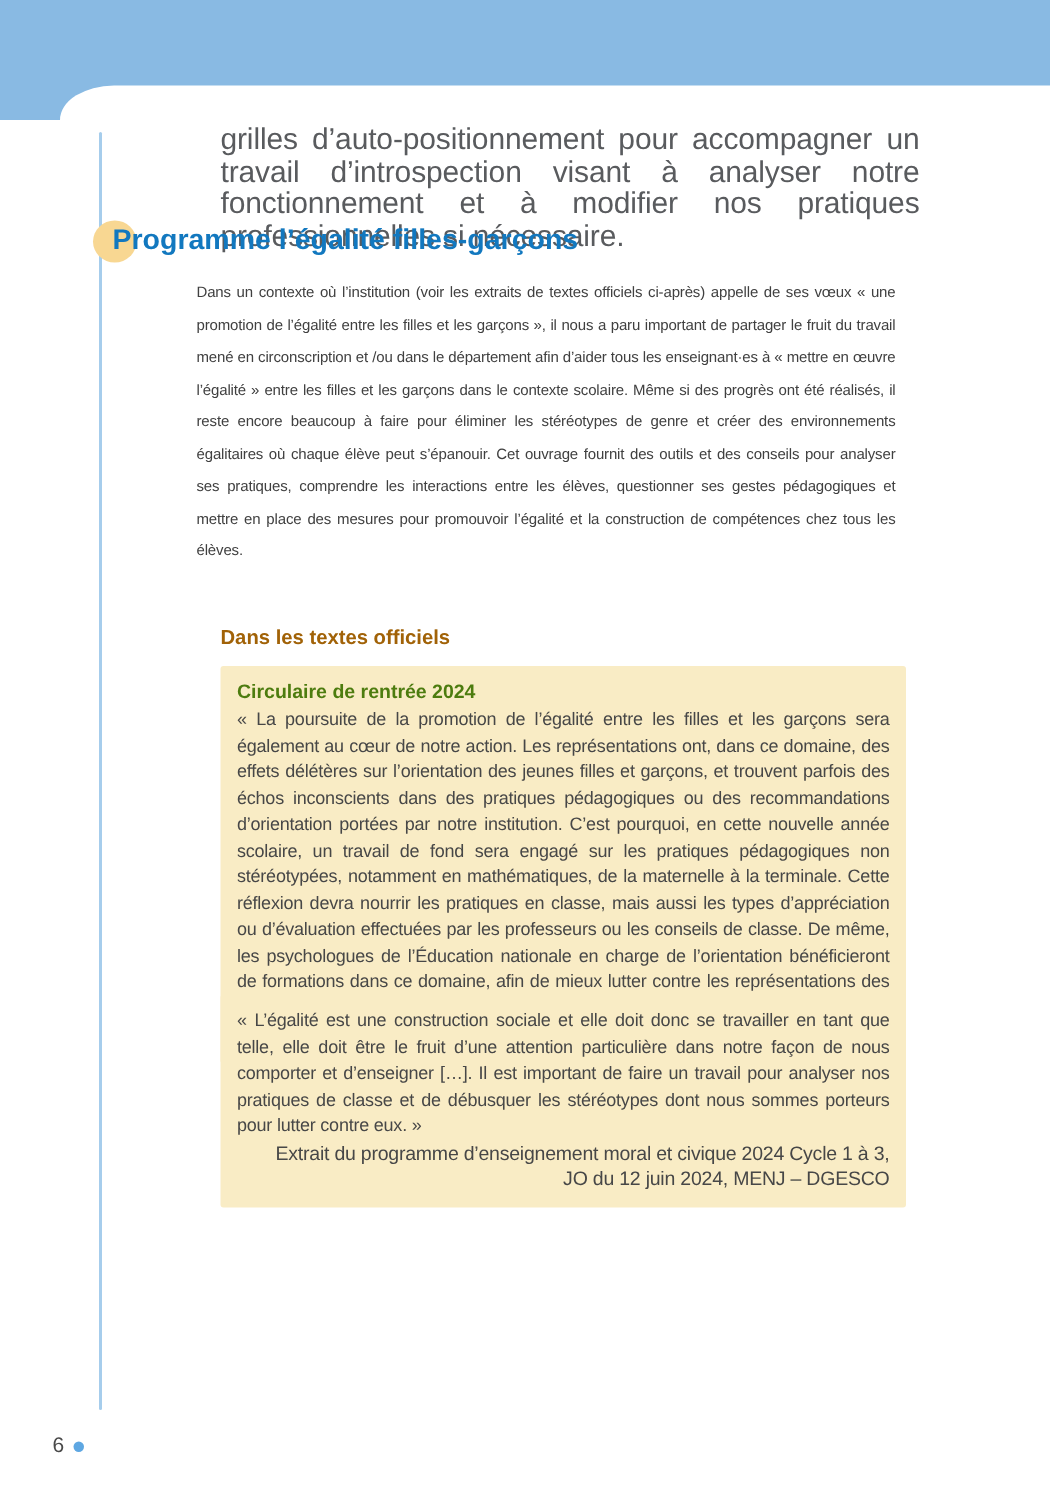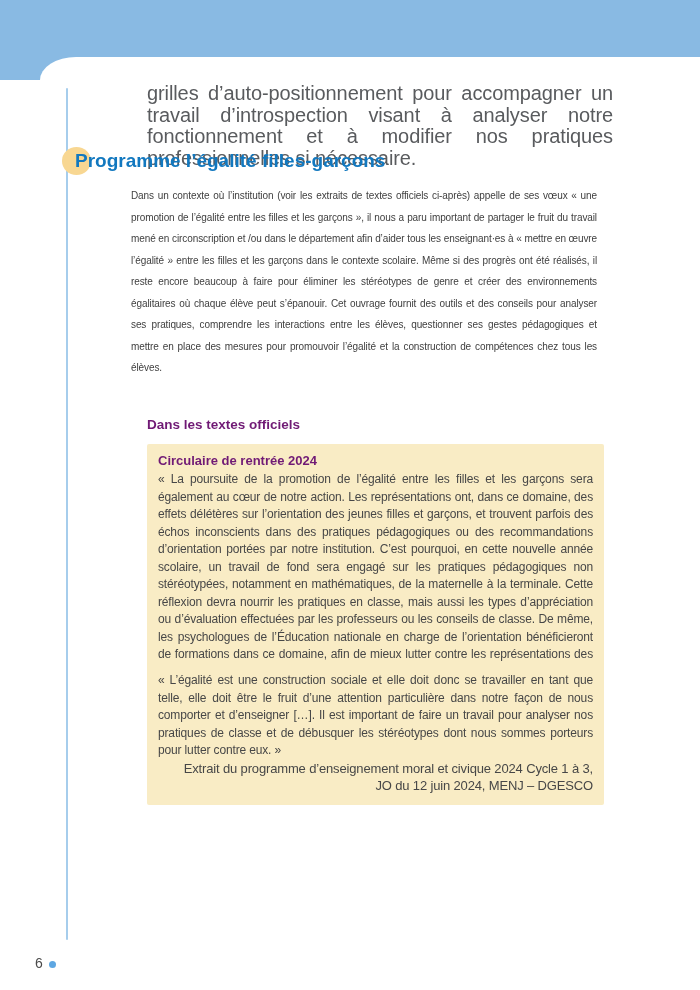--- a/index.html
+++ b/index.html
@@ -81,39 +81,39 @@
     color: #404040;
     text-align: justify;
     letter-spacing: -0.1px;
   }
 
   .section-label {
     position: absolute;
     left: 147px; top: 417px;
     font-size: 13.5px;
     font-weight: bold;
-    color: #701a75;
+    color: #a16207;
   }
 
   
   .quote-box {
     position: absolute;
     left: 147px;
     width: 457px;
     background: #f9ecc5;
     border-radius: 2px;
     padding: 9px 11px 10px 11px;
   }
   .quote-box.box-1 { top: 444px; min-height: 208px; }
   .quote-box.box-2 { top: 663px; min-height: 135px; }
 
   .quote-title {
     font-size: 13px;
     font-weight: bold;
-    color: #701a75;
+    color: #4d7c0f;
     margin-bottom: 3px;
   }
   .quote-body {
     font-size: 12px;
     line-height: 17.5px;
     color: #474747;
     text-align: justify;
     letter-spacing: -0.15px;
   }
   .quote-attribution {

